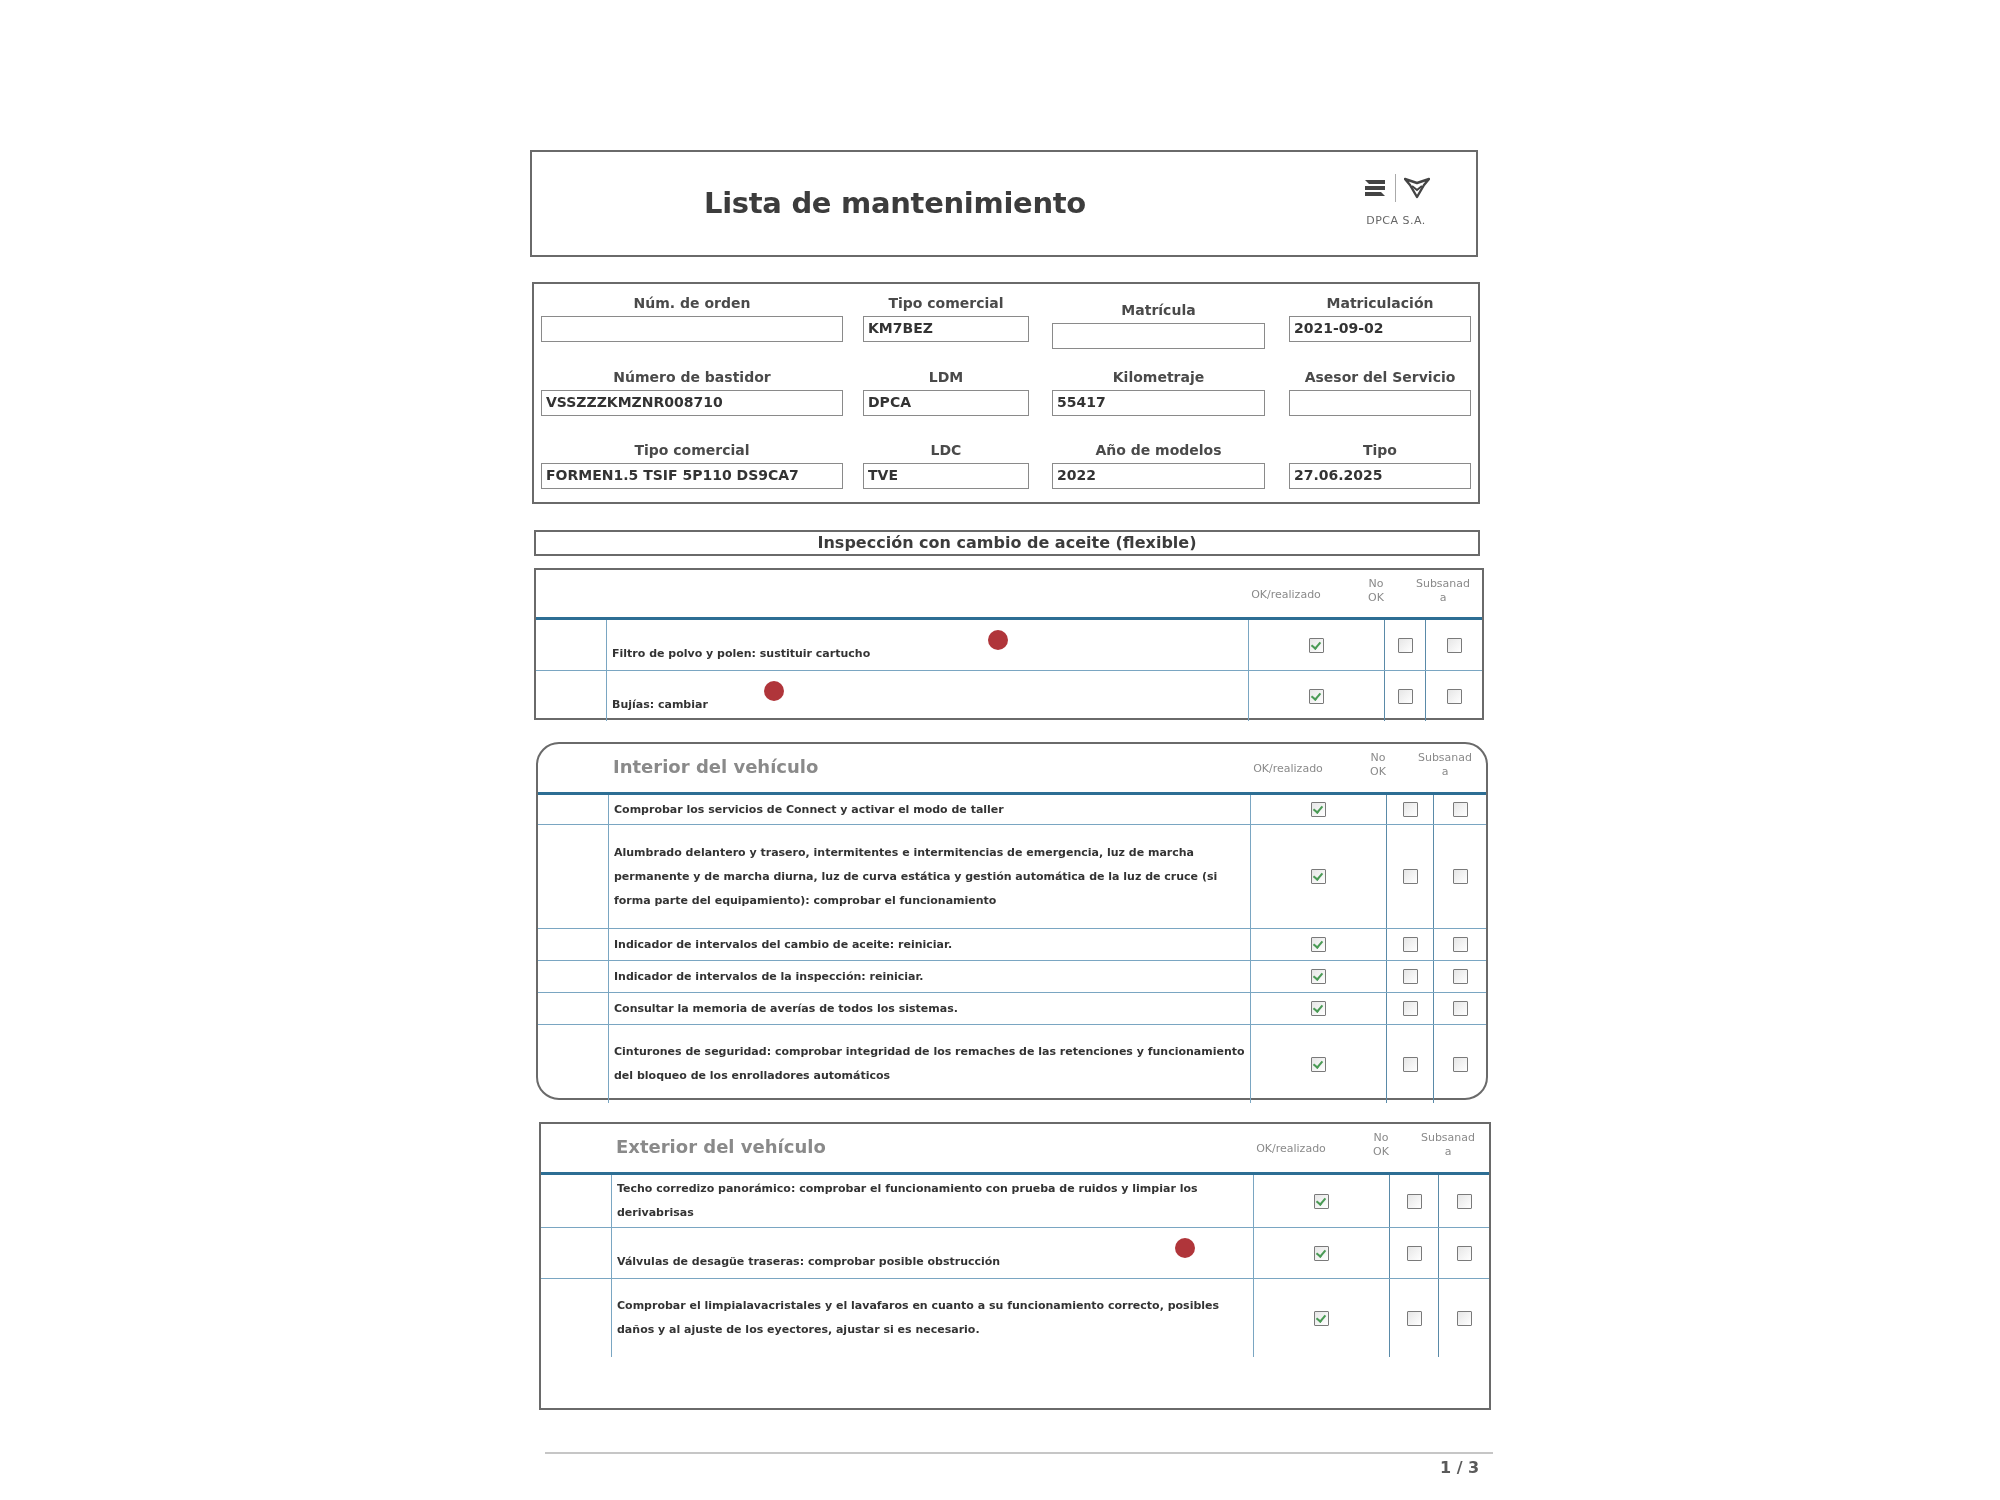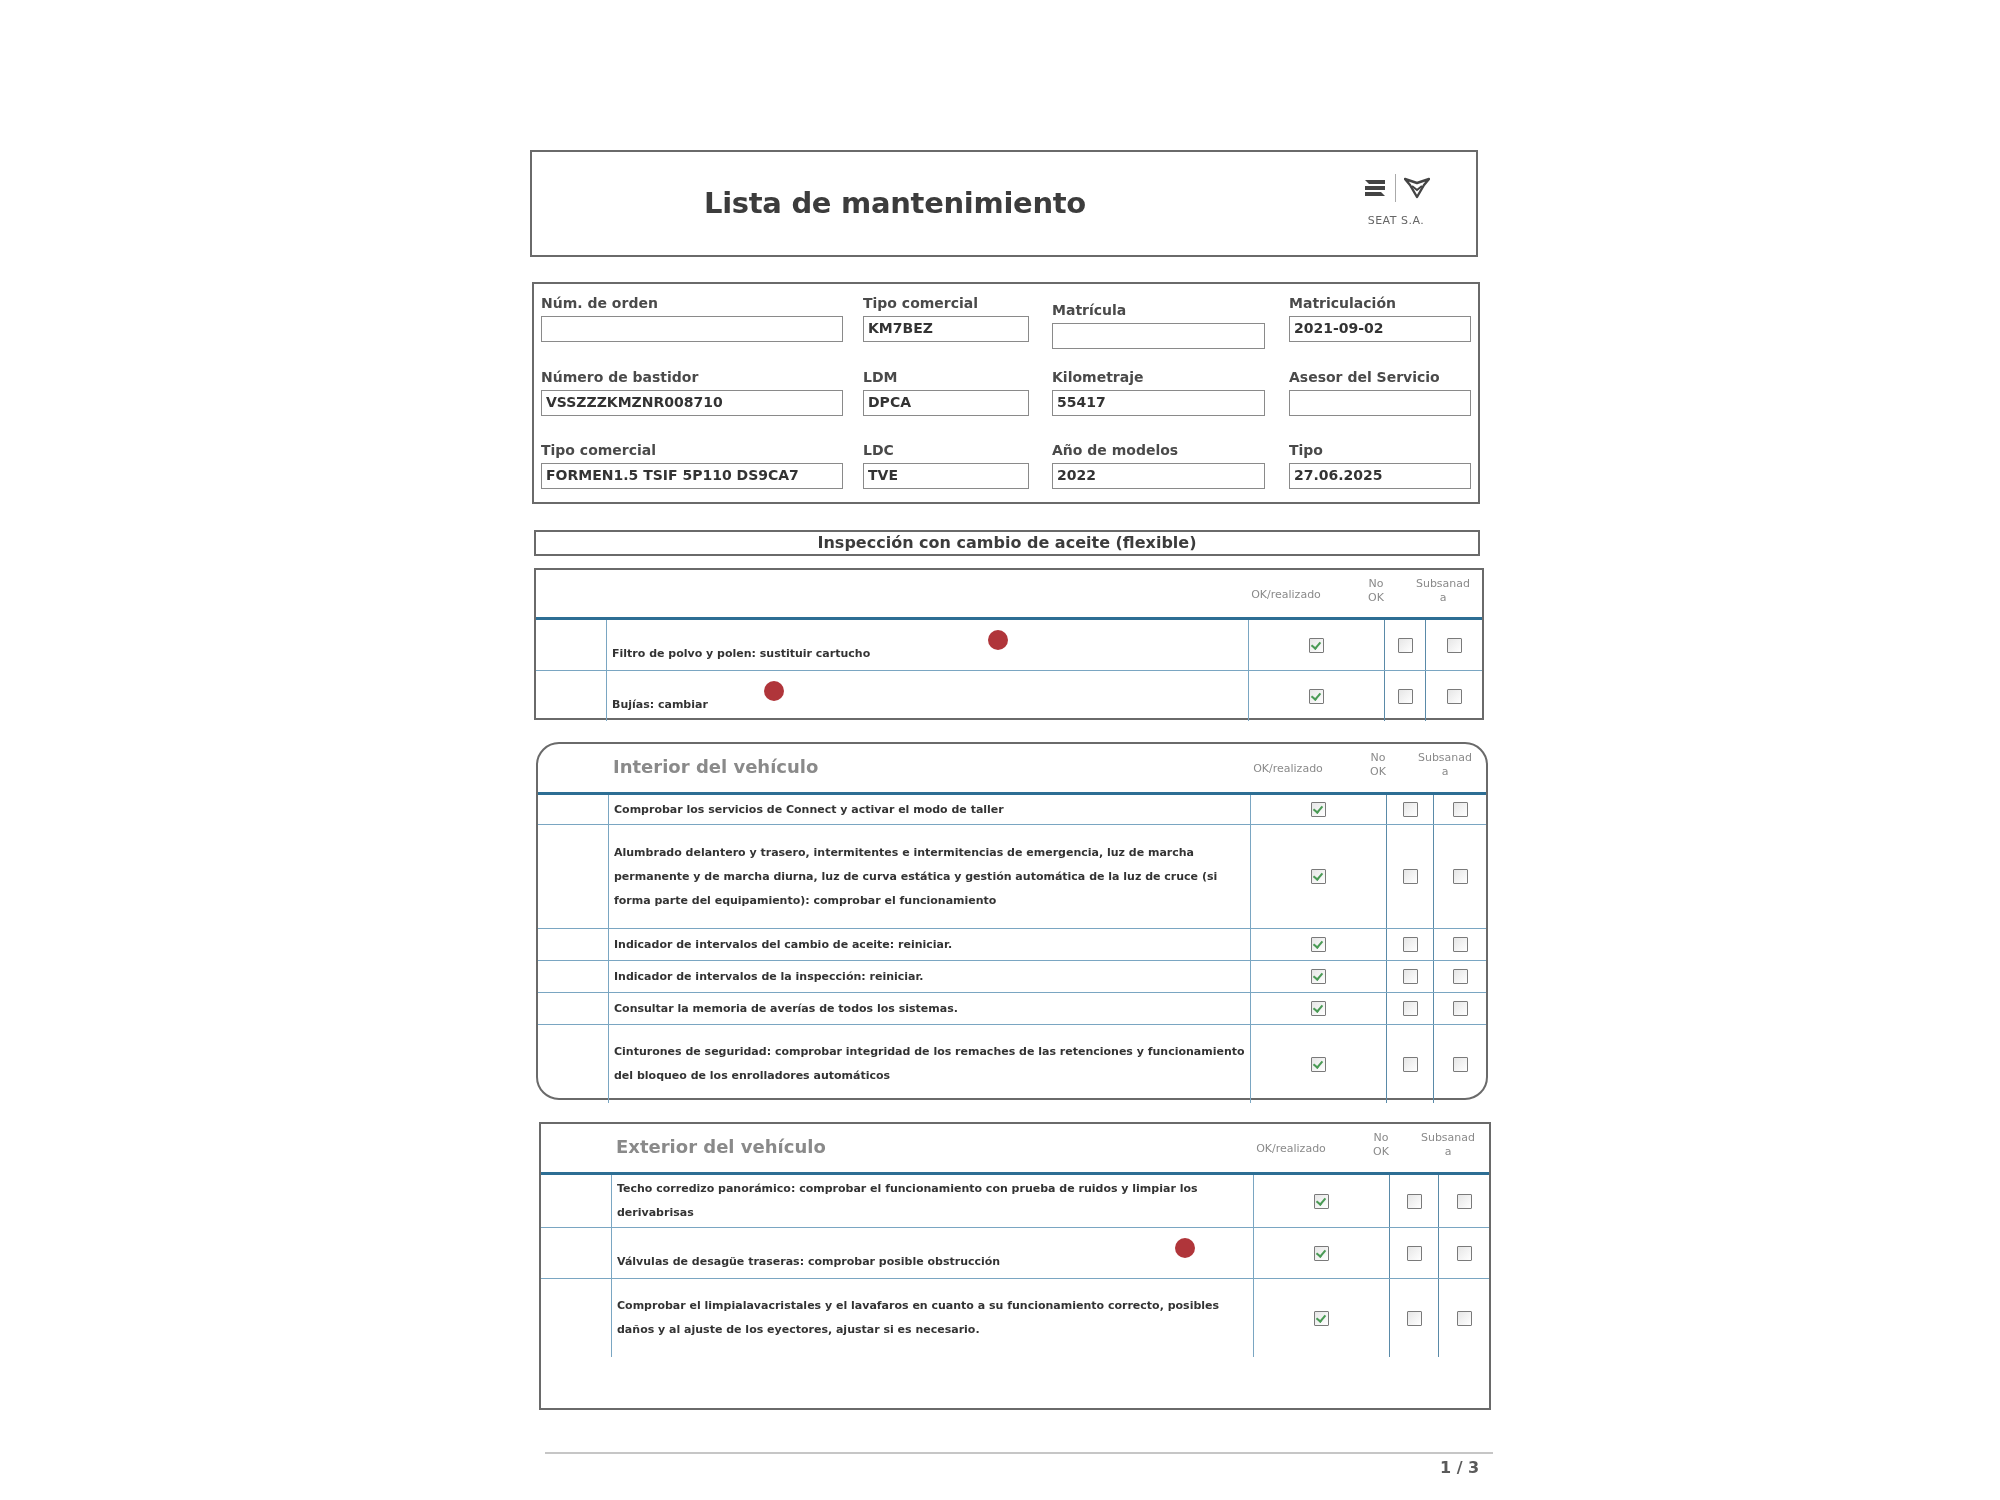--- a/index.html
+++ b/index.html
@@ -14,21 +14,21 @@
                 font-weight: bold; color: #3c3c3c; letter-spacing: -0.3px; }
   .logo-area { position: absolute; right: 40px; top: 20px; width: 80px; text-align: center; }
   .logo-row { display: flex; align-items: center; justify-content: center; gap: 8px; height: 32px; }
   .logo-sep { width: 1px; height: 28px; background: #aaa; }
   .logo-caption { font-size: 11px; color: #666; margin-top: 10px; letter-spacing: 0.5px; }
 
   
   .info-box { left: 532px; top: 282px; width: 948px; height: 222px;
               border: 2px solid #6a6a6a; }
   .field { position: absolute; }
-  .field-label { font-size: 14px; font-weight: bold; color: #4a4a4a; height: 18px; white-space: nowrap; }
+  .field-label { font-size: 14px; font-weight: bold; color: #4a4a4a; height: 18px; white-space: nowrap; text-align: center; }
   .field-input { margin-top: 3px; height: 26px; border: 1.5px solid #8a8a8a;
                  box-sizing: border-box; font-size: 14px; font-weight: bold; color: #333;
                  padding: 3px 4px 0 4px; font-family: "DejaVu Sans", sans-serif; white-space: nowrap; overflow: hidden; }
 
   
   .section-bar { left: 534px; top: 530px; width: 946px; height: 26px;
                  border: 2px solid #6a6a6a; text-align: center; font-size: 16px;
                  font-weight: bold; color: #3c3c3c; line-height: 22px; }
 
   
@@ -67,21 +67,21 @@
         <path d="M2 2 H22 V6 H6 Z" fill="#444"></path>
         <path d="M2 8 H22 V12 H2 Z" fill="#444"></path>
         <path d="M18 14 H2 V18 H22 Z" fill="#444"></path>
       </svg>
       <span class="logo-sep"></span>
       <svg width="26" height="22" viewBox="0 0 26 22">
         <path d="M1 2 L13 6 L25 2 L20 8 L13 20 L6 8 Z" fill="none" stroke="#444" stroke-width="2.4" stroke-linejoin="round"></path>
         <path d="M8 9 L13 13 L18 9" fill="none" stroke="#444" stroke-width="2"></path>
       </svg>
     </div>
-    <div class="logo-caption">SEAT S.A.</div>
+    <div class="logo-caption">DPCA S.A.</div>
   </div>
 </div>
 
 <div class="abs info-box">
 
   <div class="field" style="left:7px; top:11px; width:302px;">
     <div class="field-label">Núm. de orden</div>
     <div class="field-input"></div>
   </div>
   <div class="field" style="left:329px; top:11px; width:166px;">

